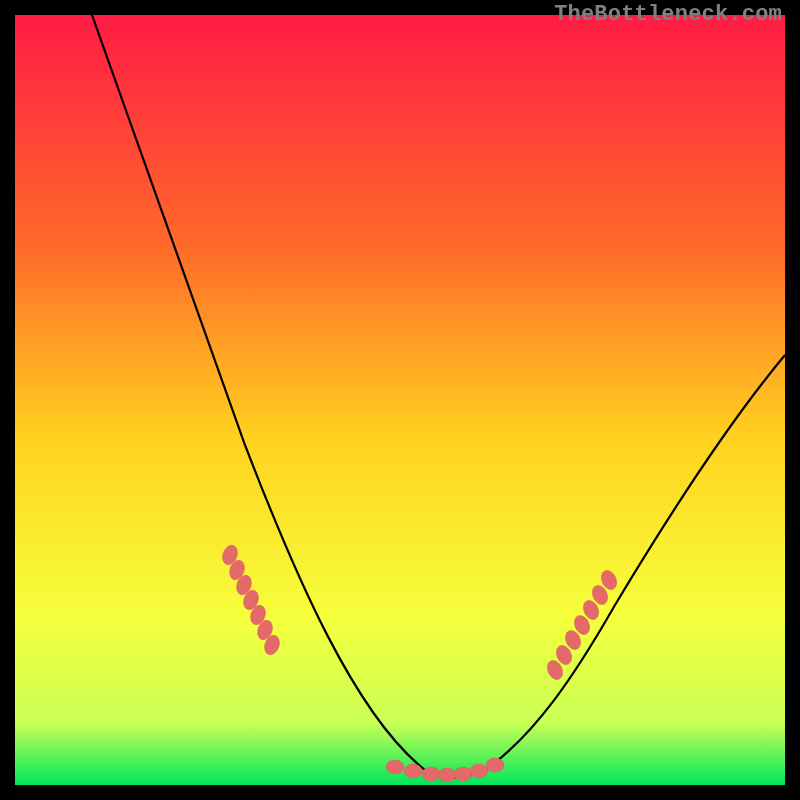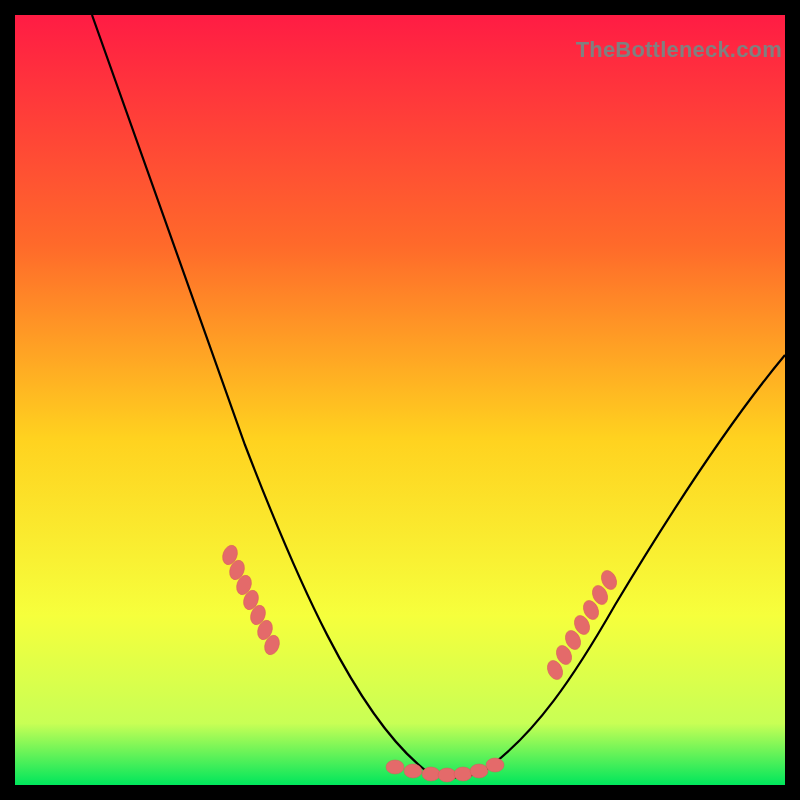--- a/index.html
+++ b/index.html
@@ -22,26 +22,25 @@
     position: absolute;
     left: 0;
     top: 0;
     width: 770px;
     height: 770px;
   }
   .watermark {
     position: absolute;
     top: 2px;
     right: 18px;
-    font-family: Liberation Sans, sans-serif;
+    font-family: Liberation Mono, monospace;
     font-size: 22px;
     font-weight: bold;
     color: #808080;
     letter-spacing: 0.2px;
-    margin-top: 35px;
   }
 </style>
 </head>
 <body>
 
 <div class="frame">
   <svg class="plot" viewBox="0 0 770 770">
     <defs>
       <linearGradient id="bg-grad" x1="0" y1="0" x2="0" y2="1">
         <stop offset="0%" stop-color="#ff1c44"></stop>

